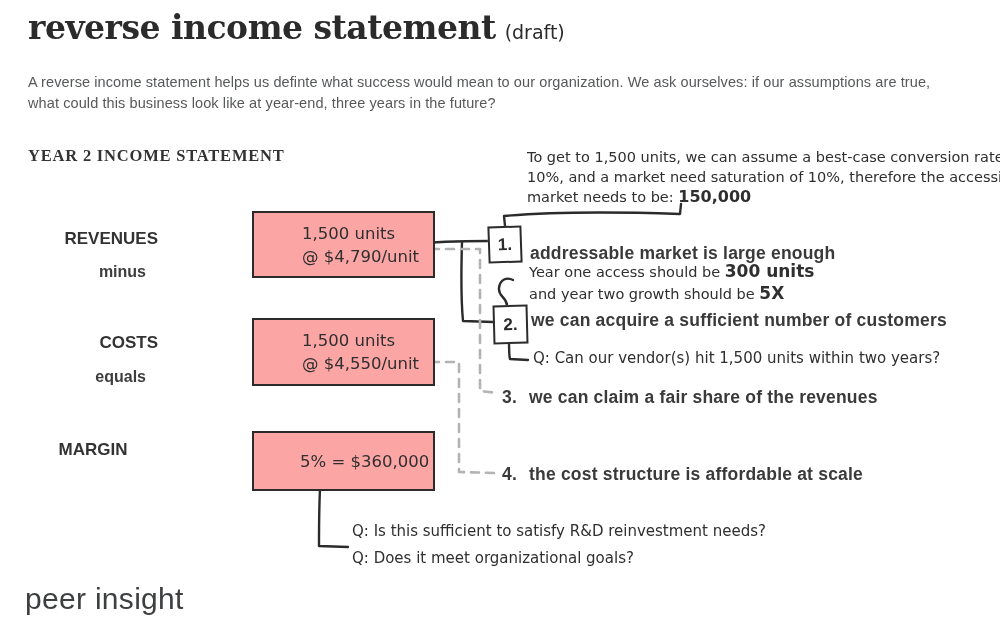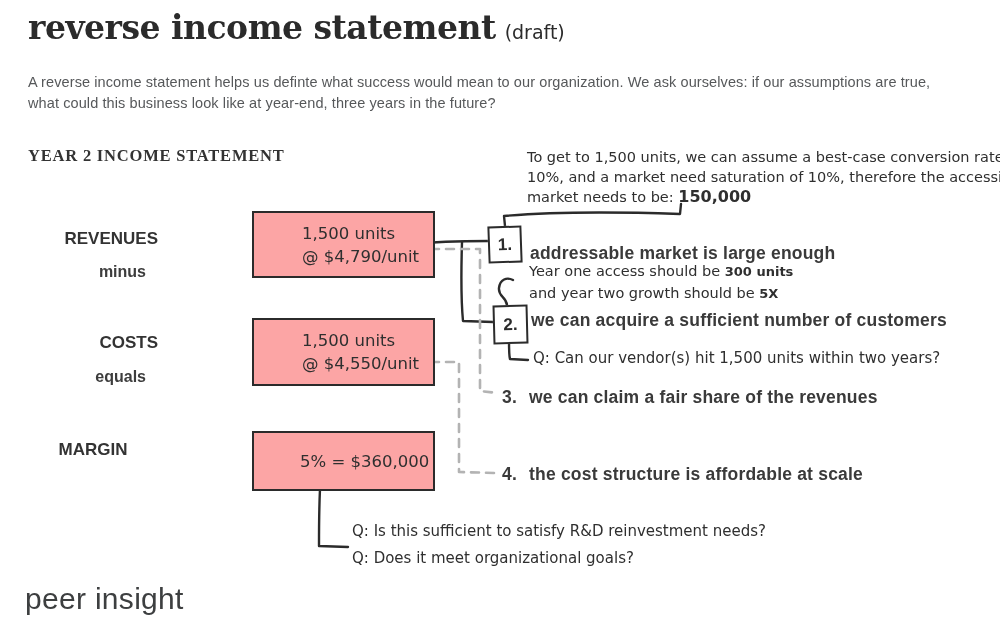--- a/index.html
+++ b/index.html
@@ -40,21 +40,21 @@
   .assumption-label{font-weight:700;font-size:17.5px;color:#3a3a3a;letter-spacing:0.2px;white-space:nowrap;}
   .item-1{left:530px;top:231px;margin-top:12px;}
   .item-2{left:531px;top:310px;}
   .item-3{left:502px;top:387px;}
   .item-4{left:502px;top:464px;}
   .num-plain{margin-right:12px;}
   
   .top-note{left:527px;top:147px;font-size:14.5px;line-height:20px;white-space:nowrap;}
   .top-note .hand-bold{font-size:16px;}
   .item1-note{left:529px;top:261px;font-size:14.5px;line-height:20.5px;white-space:nowrap;}
-  .item1-note .hand-bold{font-size:13px;}
+  .item1-note .hand-bold{font-size:17px;}
   .q-line{font-size:15px;white-space:nowrap;text-align:right;}
   .item2-q{left:533px;top:349px;}
   .margin-q1{left:352px;top:522px;}
   .margin-q2{left:352px;top:549px;}
   
   .footer-logo{left:25px;top:582px;font-size:30px;color:#3d3f40;letter-spacing:0.3px;}
   
   .wires{position:absolute;left:0;top:0;width:1000px;height:627px;pointer-events:none;}
   .wires path{fill:none;stroke-linecap:round;stroke-linejoin:round;}
   .wire-solid{stroke:#2b2b2b;stroke-width:2.4;}

